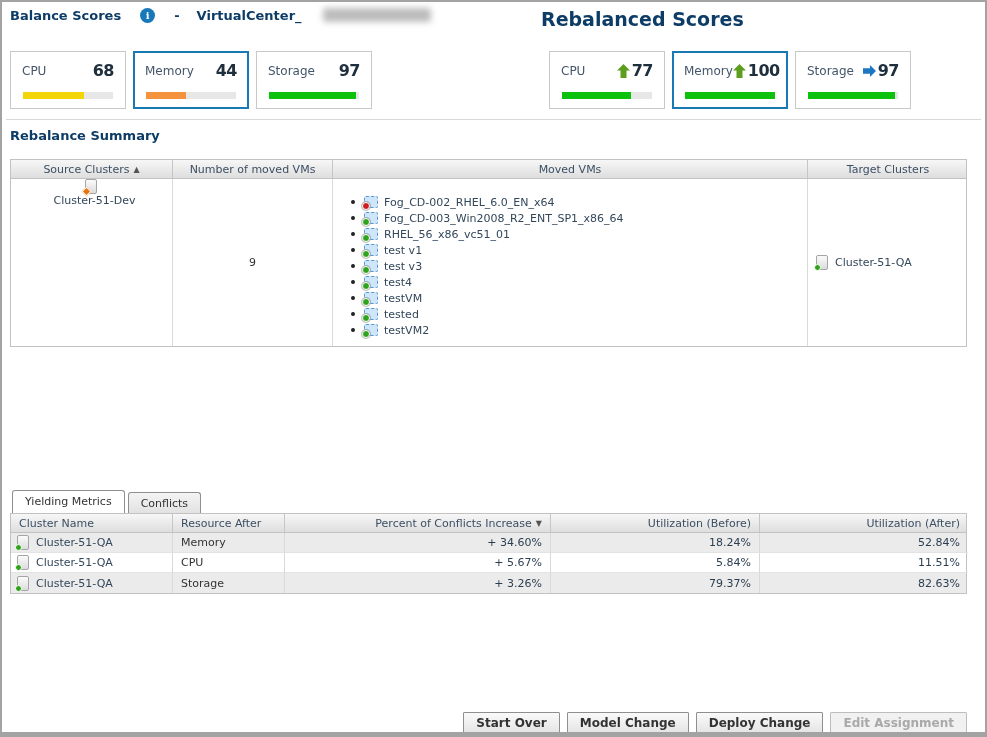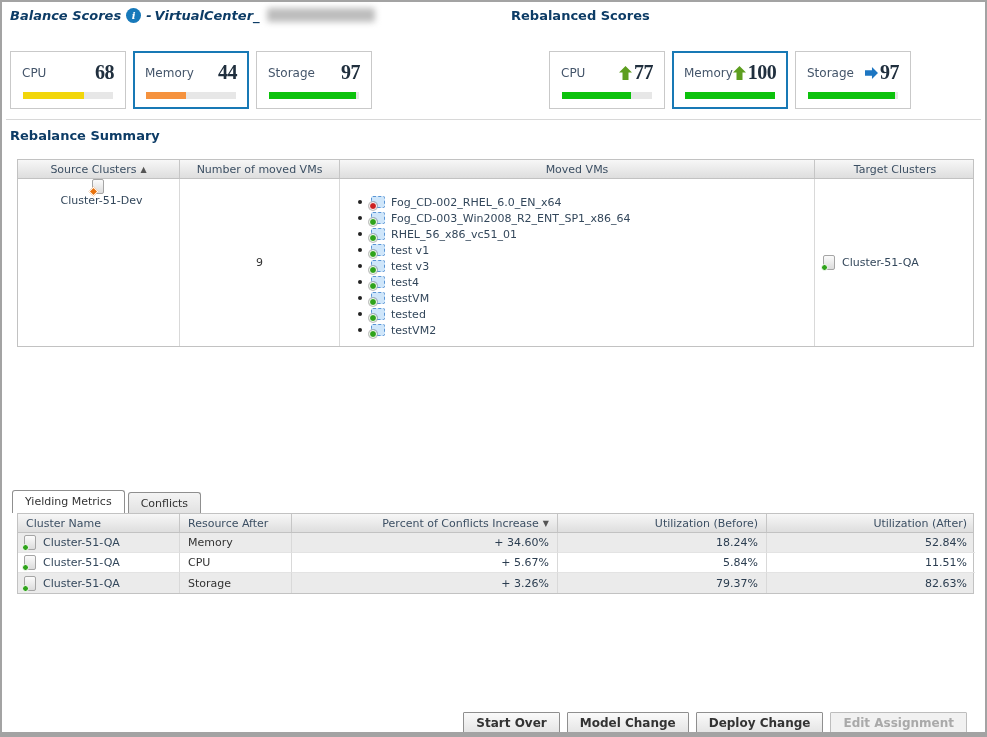--- a/index.html
+++ b/index.html
@@ -9,51 +9,51 @@
     background: #ffffff;
     border: 2px solid #a3a3a3;
     border-bottom-width: 5px;
     font-family: "DejaVu Sans", "Liberation Sans", sans-serif;
     font-size: 11px;
     color: #333;
     overflow: hidden;
   }
 
   
-  .page-title { position: absolute; top: 6px; left: 8px; display: flex; align-items: flex-start; gap: 5px;
-    font-size: 13px; font-weight: bold; color: #0d3c66; font-style: italic; }
-  .rebalanced-title { position: absolute; top: 6px; left: 509px; font-size: 13px; font-weight: bold; color: #0d3c66; }
+  .page-title { position: absolute; top: 6px; left: 8px; display: flex; align-items: flex-start; gap: 19px;
+    font-size: 13px; font-weight: bold; color: #0d3c66; }
+  .rebalanced-title { position: absolute; top: 6px; left: 539px; font-size: 19px; font-weight: bold; color: #0d3c66; }
   .info-icon { display: inline-flex; align-items: center; justify-content: center;
     width: 15px; height: 15px; border-radius: 50%; background: #1779ba; color: #fff;
     font-size: 10px; font-weight: bold; font-family: "DejaVu Serif", serif; }
   .blur-patch { display: inline-block; width: 108px; height: 14px; background: #bdbdbd;
     filter: blur(3px); border-radius: 2px; margin-left: 2px; }
 
   
   .cards-row { position: absolute; top: 49px; display: flex; gap: 7px; }
   .cards-left { left: 8px; }
   .cards-right { left: 547px; }
   .score-card { position: relative; width: 116px; height: 58px; background: #fff;
     border: 1px solid #c9c9c9; padding: 9px 11px 0 11px; cursor: pointer; }
   .score-card.selected { border: 2px solid #1879b5; padding: 8px 10px 0 10px; }
   .card-top { display: flex; justify-content: space-between; align-items: center; }
   .card-label { font-size: 12px; color: #44556a; }
   .card-right { display: flex; align-items: center; gap: 2px; }
-  .card-value { font-size: 20px; font-weight: bold; color: #202f3e; letter-spacing: -0.5px; font-family: Liberation Serif, serif; }
+  .card-value { font-size: 16px; font-weight: bold; color: #202f3e; letter-spacing: -0.5px; }
   .trend-arrow { width: 13px; height: 14px; }
   .score-bar { position: absolute; left: 12px; right: 12px; bottom: 9px; height: 7px; background: #e7e7e7; }
   .score-card.selected .score-bar { left: 11px; right: 11px; bottom: 8px; }
   .score-bar .fill { height: 100%; }
 
   
   .section-divider { position: absolute; top: 117px; left: 4px; right: 4px; height: 1px; background: #d8d8d8; }
   .summary-heading { position: absolute; top: 126px; left: 8px; font-size: 13px; font-weight: bold; color: #0d3c66; }
 
   
-  .grid-table { position: absolute; left: 8px; width: 957px; border: 1px solid #c2c2c2; background: #fff; margin-left: 7px; }
+  .grid-table { position: absolute; left: 8px; width: 957px; border: 1px solid #c2c2c2; background: #fff; }
   .grid-head { display: grid; background: linear-gradient(#f7f7f7, #dedede); border-bottom: 1px solid #c2c2c2; }
   .grid-head .hcell { padding: 2px 8px; color: #3c4f63; white-space: nowrap; overflow: hidden;
     border-right: 1px solid #c6c6c6; display: flex; align-items: center; cursor: pointer; }
   .grid-head .hcell:last-child { border-right: none; }
   .sort-caret { font-size: 8px; color: #555; margin-left: 4px; }
 
   
   .summary-table { top: 157px; }
   .summary-table .grid-head,
   .summary-table .grid-body { grid-template-columns: 162px 160px 475px 160px; }

